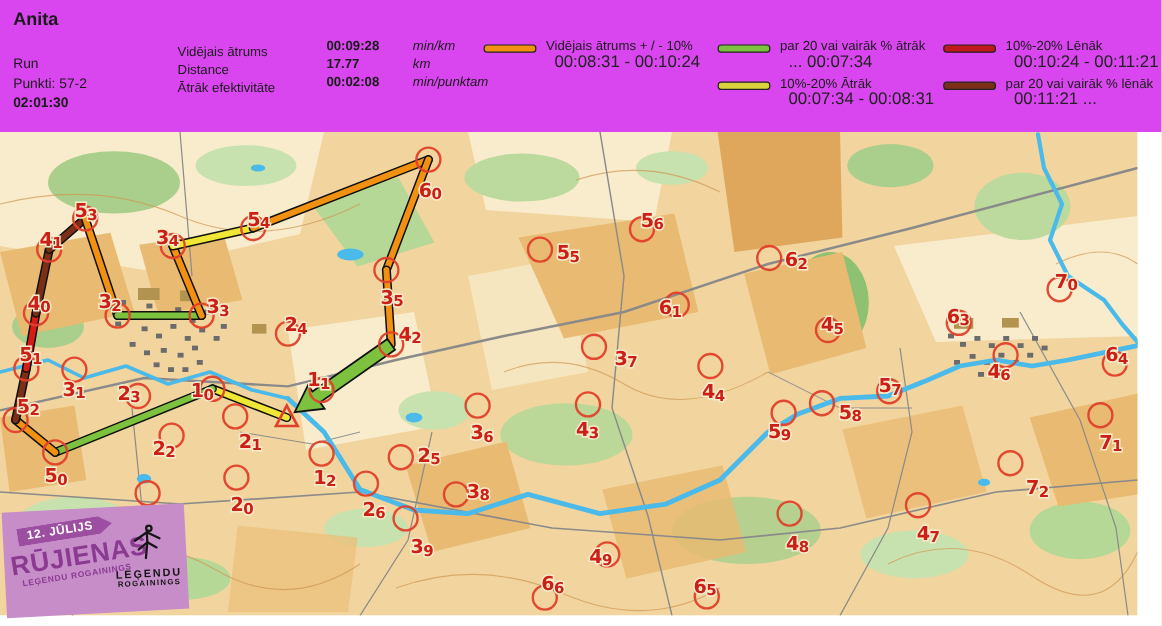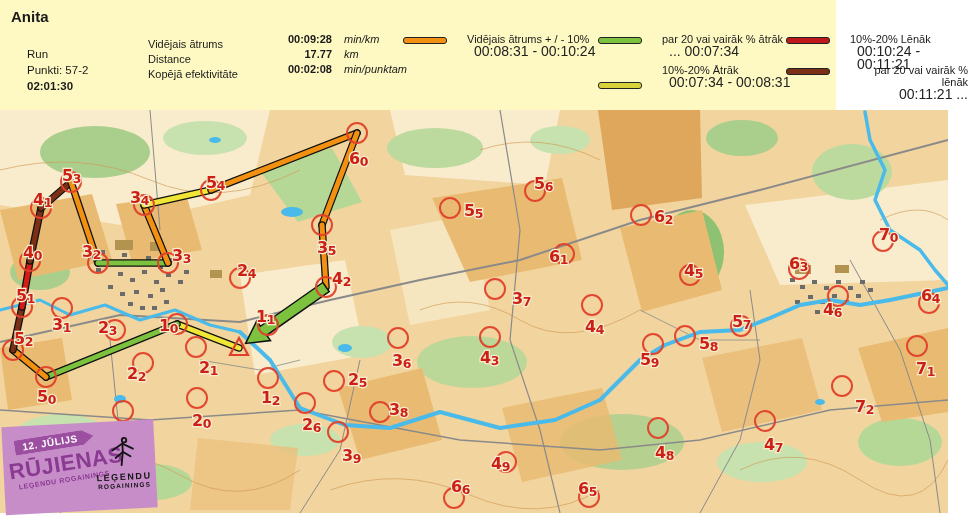--- a/index.html
+++ b/index.html
@@ -1,33 +1,33 @@
 <!DOCTYPE html>
 <html><head>
 <meta charset="utf-8">
 <style>
   html,body{margin:0;padding:0;}
   body{
     width:968px;height:522px;position:relative;background:#fff;overflow:hidden;
     font-family:"Liberation Sans", sans-serif;color:#1a1a1a;
   }
   
-  .header{position:absolute;left:0;top:0;width:836px;height:110px;background:#fef9c3;}
+  .header{position:absolute;left:0;top:0;width:968px;height:110px;background:#d946ef;}
   .title{position:absolute;left:11px;top:8px;font-size:15px;font-weight:bold;}
-  .meta{position:absolute;left:11px;top:46px;font-size:11.5px;line-height:16px;margin-left:16px;}
+  .meta{position:absolute;left:11px;top:46px;font-size:11.5px;line-height:16px;}
   .meta .bold{font-weight:bold;}
   .stats{position:absolute;left:148px;top:31px;}
   .srow{display:flex;height:15px;font-size:11px;align-items:center;}
   .slabel{width:124px;margin-top:10px;}
-  .sval{width:60px;text-align:right;font-weight:bold;}
+  .sval{width:60px;font-weight:bold;}
   .sunit{margin-left:12px;width:95px;font-style:italic;}
   .legend{position:absolute;left:0;top:0;width:968px;height:110px;}
   .lg{position:absolute;display:flex;}
   .sw{width:42px;height:5px;border:1px solid #222;border-radius:3px;margin-top:4px;flex:none;}
-  .lgt{margin-left:20px;}
+  .lgt{margin-left:8px;}
   .lgl{font-size:11px;line-height:12px;}
   .lgr{font-size:14px;line-height:13px;padding-left:7px;color:#222;}
   
   .mapwrap{position:absolute;left:0;top:110px;width:948px;height:403px;}
   .ctl{font-family:"DejaVu Sans", sans-serif;font-weight:bold;fill:#CC2016;
        paint-order:stroke;stroke:#F7ECCE;stroke-width:2.5px;font-size:16px;letter-spacing:-0.5px;}
   .ctl .sm{font-size:12.5px;}
   
   .banner{position:absolute;left:4px;top:314px;width:152px;height:88px;background:#C78DC9;
           transform:rotate(-3deg);transform-origin:40% 60%;}
@@ -58,56 +58,56 @@
       <span class="slabel">Vidējais ātrums</span>
       <span class="sval">00:09:28</span>
       <span class="sunit">min/km</span>
     </div>
     <div class="srow">
       <span class="slabel">Distance</span>
       <span class="sval">17.77</span>
       <span class="sunit">km</span>
     </div>
     <div class="srow">
-      <span class="slabel">Kopējā efektivitāte</span>
+      <span class="slabel">Ātrāk efektivitāte</span>
       <span class="sval">00:02:08</span>
       <span class="sunit">min/punktam</span>
     </div>
   </div>
 
   <div class="legend">
     <div class="lg" style="left:403px;top:33px;">
       <span class="sw" style="background: rgb(242, 145, 17);"></span>
       <span class="lgt">
         <div class="lgl">Vidējais ātrums + / - 10%</div>
         <div class="lgr">00:08:31   -   00:10:24</div>
       </span>
     </div>
     <div class="lg" style="left:598px;top:33px;">
       <span class="sw" style="background: rgb(124, 194, 63);"></span>
       <span class="lgt">
         <div class="lgl">par 20 vai vairāk % ātrāk</div>
         <div class="lgr">...   00:07:34</div>
       </span>
     </div>
-    <div class="lg" style="left:598px;top:64px;align-items:flex-end;">
+    <div class="lg" style="left:598px;top:64px;">
       <span class="sw" style="background: rgb(217, 211, 59);"></span>
       <span class="lgt">
         <div class="lgl">10%-20% Ātrāk</div>
         <div class="lgr">00:07:34   -   00:08:31</div>
       </span>
     </div>
     <div class="lg" style="left:786px;top:33px;">
       <span class="sw" style="background: rgb(192, 25, 28);"></span>
       <span class="lgt">
         <div class="lgl">10%-20% Lēnāk</div>
         <div class="lgr">00:10:24   -  00:11:21</div>
       </span>
     </div>
-    <div class="lg" style="left:786px;top:64px;text-align:right;">
+    <div class="lg" style="left:786px;top:64px;">
       <span class="sw" style="background: rgb(122, 47, 22);"></span>
       <span class="lgt">
         <div class="lgl">par 20 vai vairāk % lēnāk</div>
         <div class="lgr">00:11:21   ...</div>
       </span>
     </div>
   </div>
 </div>
 
 <div class="mapwrap">

